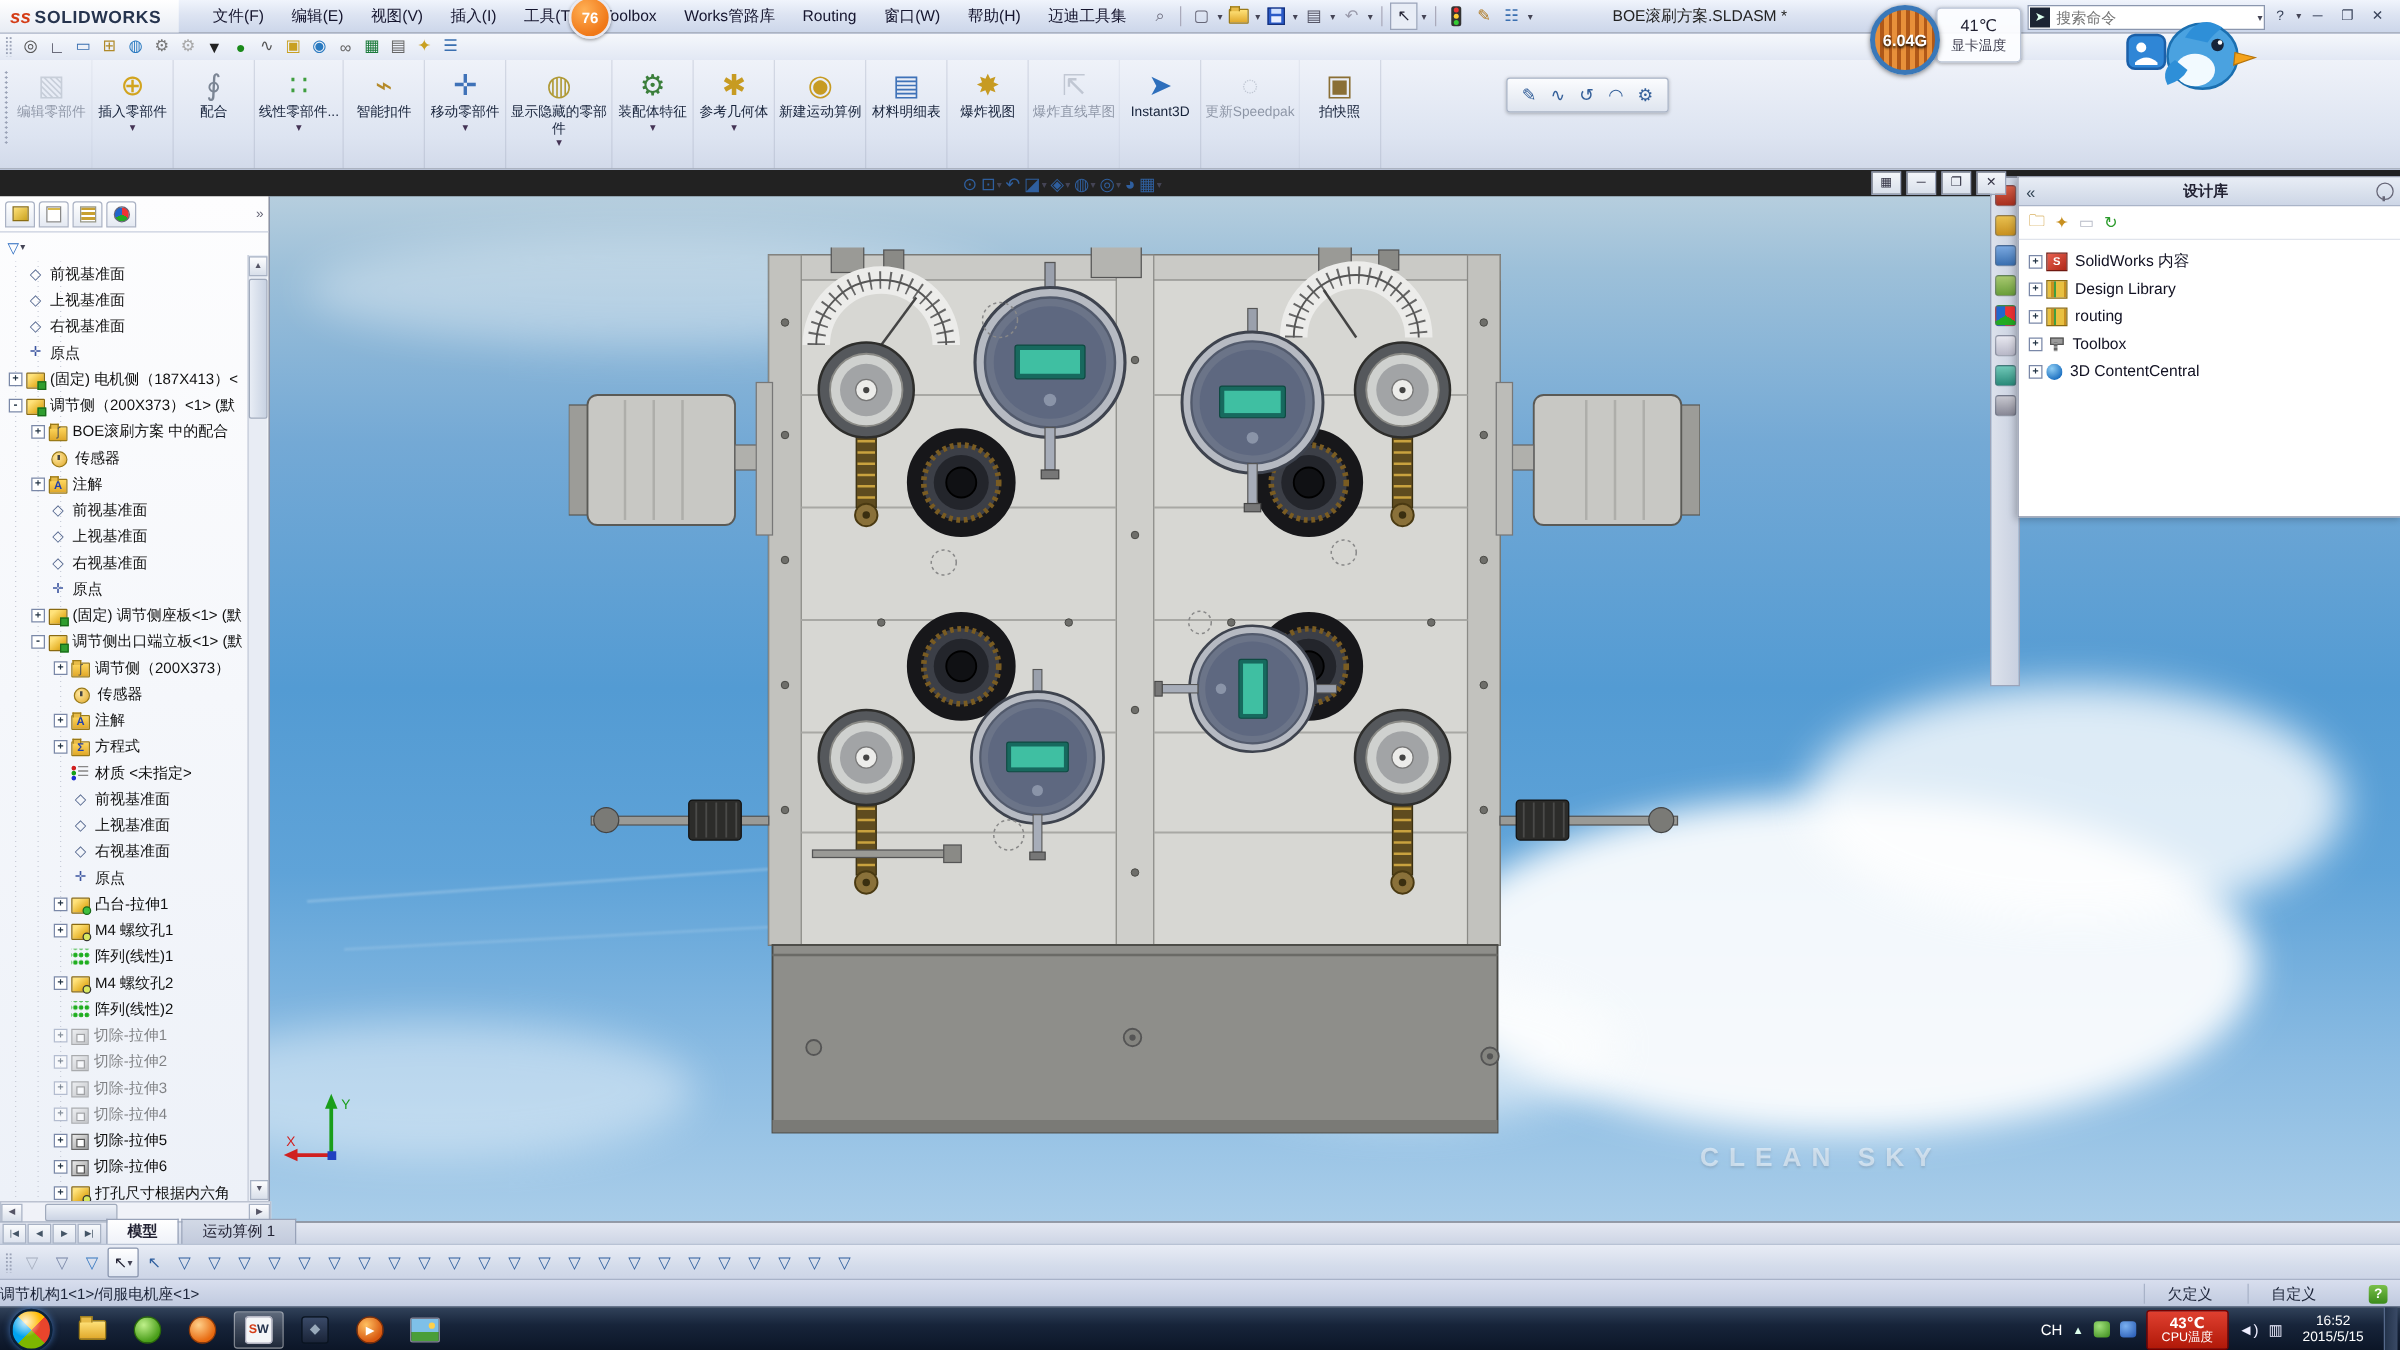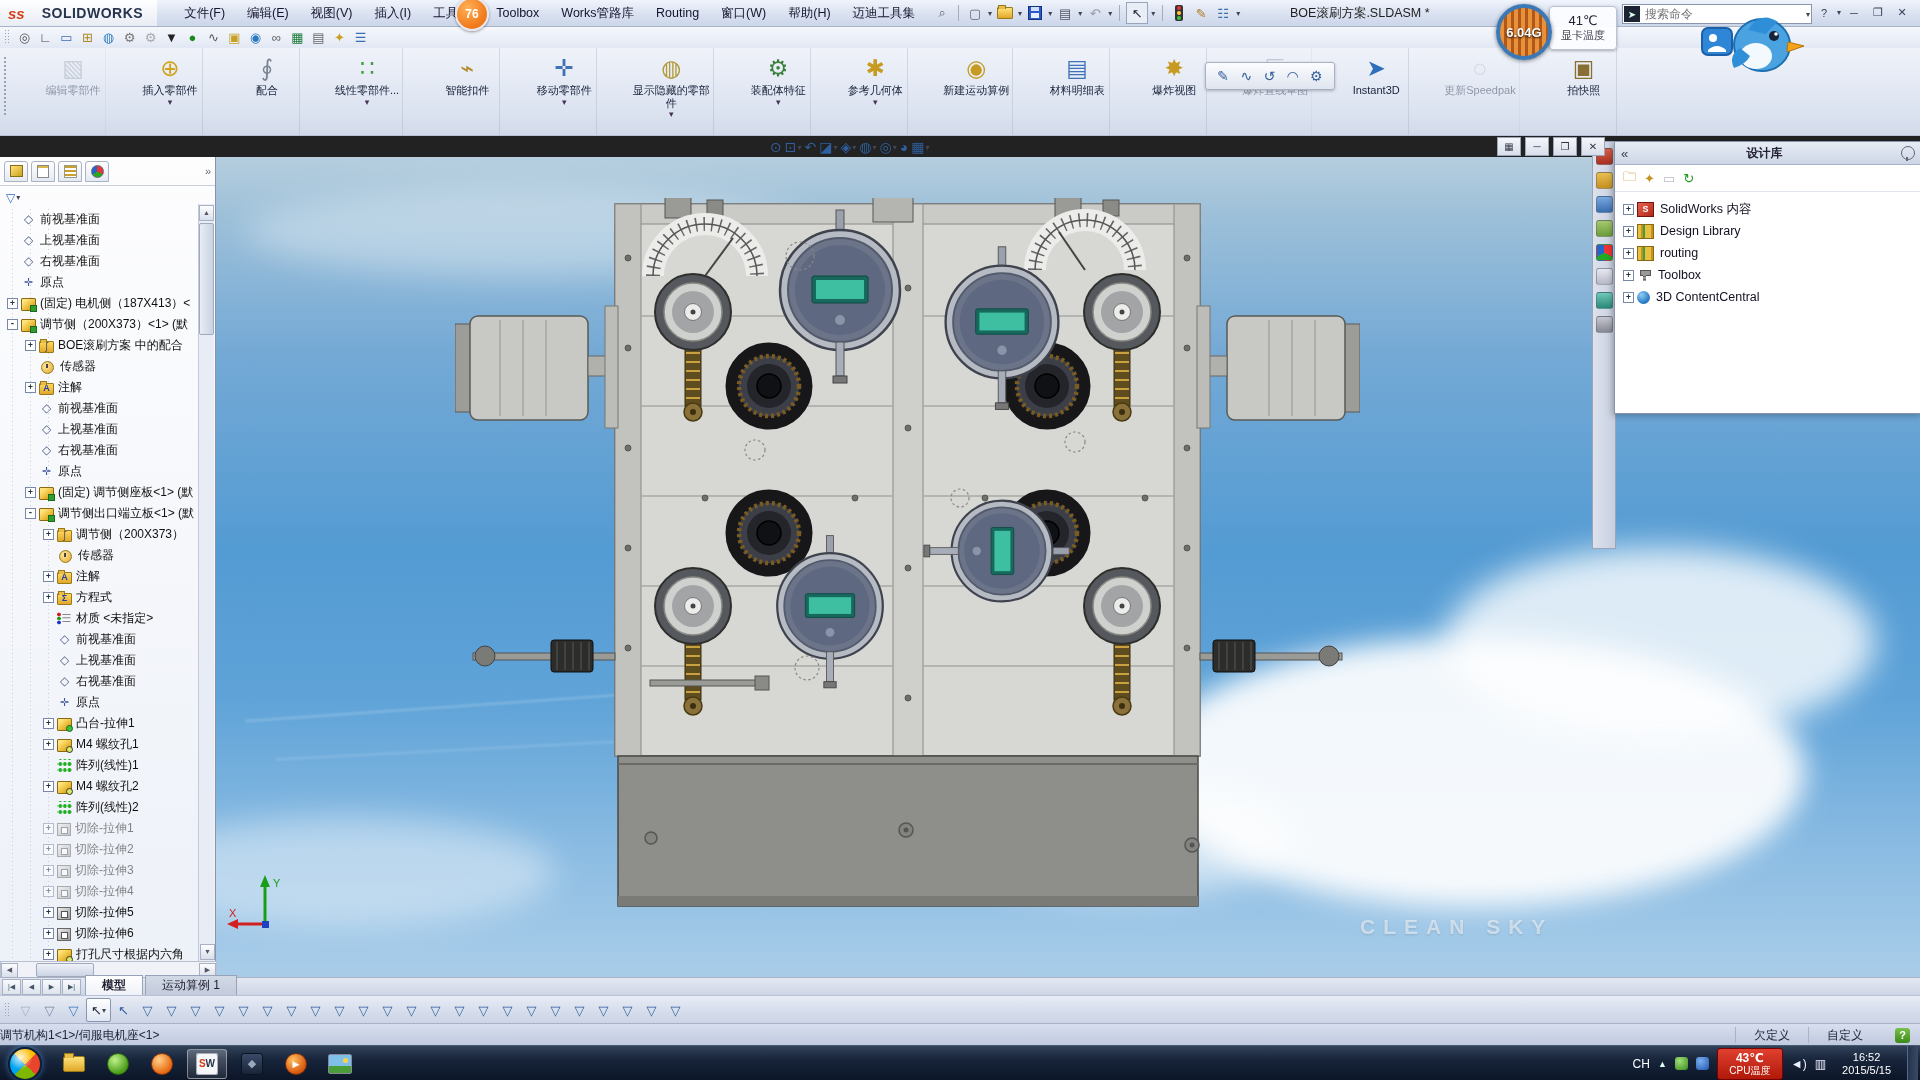--- a/index.html
+++ b/index.html
@@ -7,21 +7,21 @@
        font-family:"Liberation Sans","DejaVu Sans",sans-serif;font-size:12px;color:#1a1a2e;
        user-select:none;}
   .abs{position:absolute;}
 
   
   .titlebar{left:0;top:0;width:1920px;height:26px;
     background:linear-gradient(#f0f4fc,#dde4f2 45%,#ccd6ea);
     border-bottom:1px solid #aab4c8;display:flex;align-items:center;z-index:30;}
   .logo{display:flex;align-items:center;height:100%;padding:0 14px 0 8px;
     background:linear-gradient(#ffffff,#e8ecf4);}
-  .logo .mark{font-weight:bold;font-style:italic;font-size:15px;color:#d43c16;margin-right:17px;}
+  .logo .mark{font-weight:bold;font-style:italic;font-size:15px;color:#d43c16;margin-right:3px;}
   .logo .word{font-weight:bold;font-size:14px;color:#26344e;letter-spacing:.5px;}
   .menus{display:flex;align-items:center;height:100%;margin-left:16px;}
   .menu-item{padding:0 11px;line-height:25px;font-size:12.5px;color:#15152e;cursor:default;}
   .badge76{left:455px;top:-3px;width:30px;height:30px;border-radius:50%;z-index:40;
     background:radial-gradient(circle at 35% 30%,#ffb055,#f07818 70%);
     border:2px solid #e8e8f0;color:#fff;font-weight:bold;font-size:12px;
     display:flex;align-items:center;justify-content:center;box-shadow:0 1px 3px rgba(0,0,0,.4);}
   .tb-icons{display:flex;align-items:center;gap:2px;margin-left:6px;}
   .tbi{width:20px;height:20px;display:flex;align-items:center;justify-content:center;font-size:13px;}
   .caret{font-size:8px;color:#445;margin:0 1px;}
@@ -75,21 +75,21 @@
   .qi[data-icon="excel"]::before{content:"▦";color:#1a7a3a;}
   .qi[data-icon="printer"]::before{content:"▤";color:#666;}
   .qi[data-icon="new-doc-star"]::before{content:"✦";color:#c8a022;}
   .qi[data-icon="bom-list"]::before{content:"☰";color:#3a6fb0;}
 
   
   .cmdmgr{left:0;top:48px;width:1920px;height:87px;
     background:linear-gradient(#eff2f9,#dde4f1 70%,#d2daea);
     border-bottom:1px solid #b8c2d6;display:flex;align-items:stretch;z-index:20;}
   .cmb{min-width:58px;max-width:78px;padding:4px 3px 1px;display:flex;flex-direction:column;align-items:center;
-    justify-content:flex-start;border-right:1px solid rgba(160,170,190,.35);cursor:default;margin-left:32px;}
+    justify-content:flex-start;border-right:1px solid rgba(160,170,190,.35);cursor:default;}
   .cmb .cic{height:32px;display:flex;align-items:center;justify-content:center;font-size:23px;}
   .cmb .clbl{font-size:11px;line-height:12.5px;text-align:center;color:#16223a;white-space:pre-wrap;}
   .cmb[data-caret="1"]::after{content:"▾";font-size:9px;color:#435;line-height:8px;margin-top:1px;}
   .cmb[data-gray="1"]{opacity:.42;}
   .cic::before{content:"▣";color:#888;}
   .cic[data-icon="edit-component"]::before{content:"▧";color:#9aa4b2;}
   .cic[data-icon="insert-component"]::before{content:"⊕";color:#d2a41e;}
   .cic[data-icon="mate"]::before{content:"∮";color:#7b8594;}
   .cic[data-icon="linear-pattern"]::before{content:"∷";color:#3f9e3f;}
   .cic[data-icon="smart-fastener"]::before{content:"⌁";color:#b58a2a;}
@@ -259,21 +259,21 @@
   .fi[data-icon="edit-filters"]::before{color:#3a7ac0;}
   .fi[data-icon="select-arrow"]{border:1px solid #8a96ae;background:linear-gradient(#fff,#dfe6f2);border-radius:2px;}
   .fi[data-icon="select-arrow"]::before{content:"↖";color:#223;}
   .fi[data-icon="select-arrow"]::after{content:"▾";font-size:8px;color:#445;}
   .fi[data-icon="select-filter"]::before{content:"↖";color:#2f5f9e;}
 
   
   .statusbar{left:0;top:1023px;width:1920px;height:22px;background:linear-gradient(#d8deee,#bfc9de);
     border-top:1px solid #a8b2c8;display:flex;align-items:center;z-index:20;font-size:12px;color:#1c2438;}
   .sb-msg{padding-left:0;}
-  .sb-right{position:absolute;right:10px;display:flex;align-items:center;gap:0;}
+  .sb-right{position:absolute;right:10px;display:flex;align-items:center;gap:10px;}
   .sb-pane{padding:0 18px;border-left:1px solid #a8b2c8;height:16px;line-height:16px;}
   .sb-help{width:15px;height:15px;border-radius:3px;background:linear-gradient(#7ac04a,#3a8a1a);color:#fff;
     font:bold 11px/15px "Liberation Sans",sans-serif;text-align:center;margin-left:14px;}
 
   
   .taskbar{left:0;top:1045px;width:1920px;height:35px;
     background:linear-gradient(#31425a,#17243a 40%,#0b1526);border-top:1px solid #4a5a72;
     display:flex;align-items:center;z-index:30;}
   .orb{width:30px;height:30px;border-radius:50%;margin:0 10px 0 8px;border:2px solid #0a2038;
     background:radial-gradient(circle at 35% 28%,rgba(255,255,255,.85),rgba(255,255,255,0) 42%),

